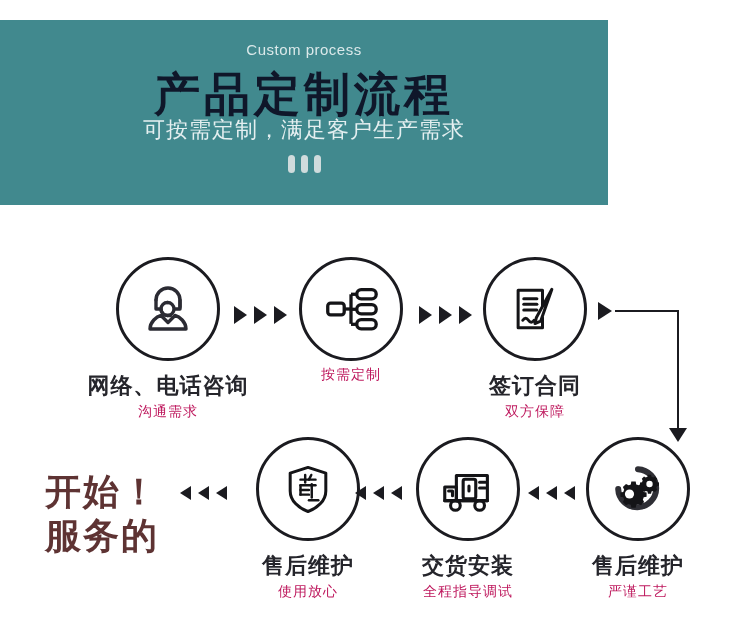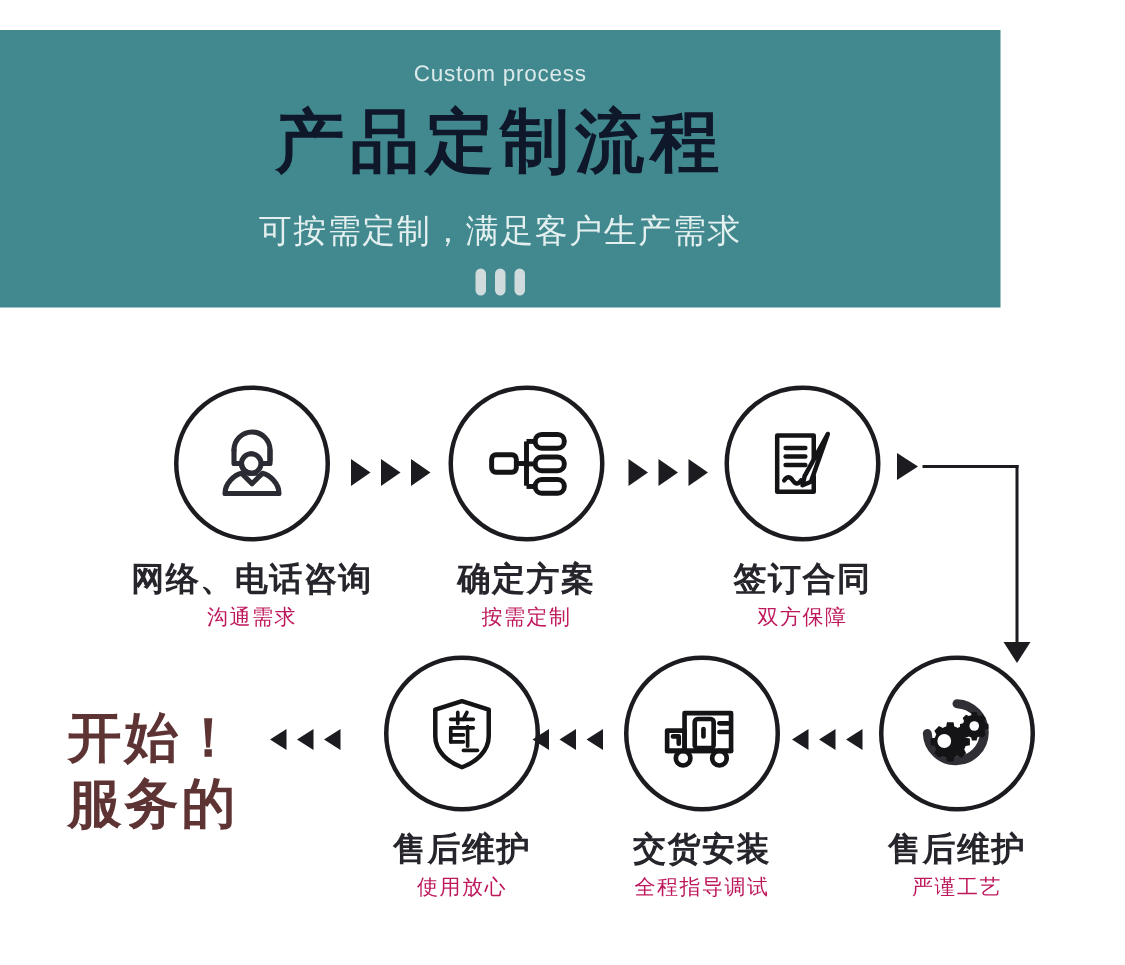--- a/index.html
+++ b/index.html
@@ -9,21 +9,21 @@
     background:#ffffff;
     font-family:"Liberation Sans","DejaVu Sans",sans-serif;
     overflow:hidden;
     position:relative;
     -webkit-font-smoothing:antialiased;
   }
   .page{position:relative;width:750px;height:643px;background:#fff;}
 
   
   .banner{
-    position:absolute;left:0;top:20px;width:667px;height:185px;
+    position:absolute;left:0;top:20px;width:608px;height:185px;
     background:#41898e;
     display:flex;flex-direction:column;align-items:center;
   }
   .banner-eyebrow{
     margin-top:22px;
     color:#dbe9ea;
     font-size:15px;
     letter-spacing:.5px;
     font-weight:400;
     line-height:1;
@@ -31,21 +31,21 @@
   .banner-title{
     margin-top:13px;
     color:#0f172a;
     font-size:46px;
     font-weight:bold;
     letter-spacing:4px;
     line-height:1.05;
     white-space:nowrap;
   }
   .banner-sub{
-    margin-top:25px;
+    margin-top:1px;
     color:#e4eff0;
     font-size:22px;
     font-weight:400;
     letter-spacing:1px;
     line-height:1;
     white-space:nowrap;
   }
   .dots{
     margin-top:14px;
     display:flex;gap:6px;align-items:center;
@@ -157,21 +157,20 @@
           <rect x="38" y="12" width="20" height="9.5" rx="4.5"></rect>
           <rect x="38" y="27.5" width="20" height="9.5" rx="4.5"></rect>
           <rect x="38" y="43" width="20" height="9.5" rx="4.5"></rect>
           <path d="M25 32h7"></path>
           <path d="M32 16.8v30.5"></path>
           <path d="M32 16.8h6"></path>
           <path d="M32 32.3h6"></path>
           <path d="M32 47.8h6"></path>
         </svg>
       </div>
-      <div class="title">确定方案</div>
       <div class="subtitle">按需定制</div>
     </div>
 
     <div class="tri-group" style="left:419px;top:101px;">
       <span class="tri right"></span>
       <span class="tri right"></span>
       <span class="tri right"></span>
     </div>
 
     <div class="node" style="left:435px;top:52px;">

